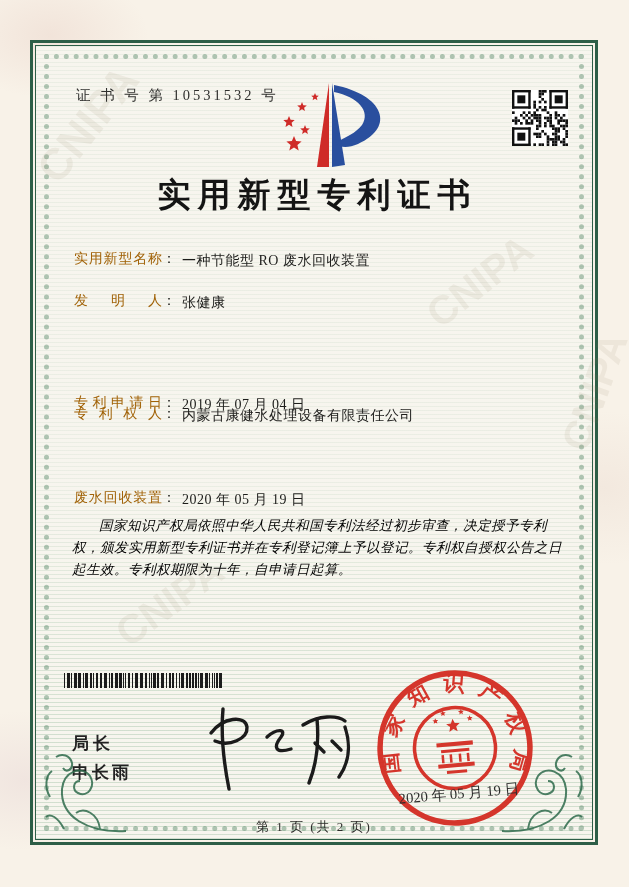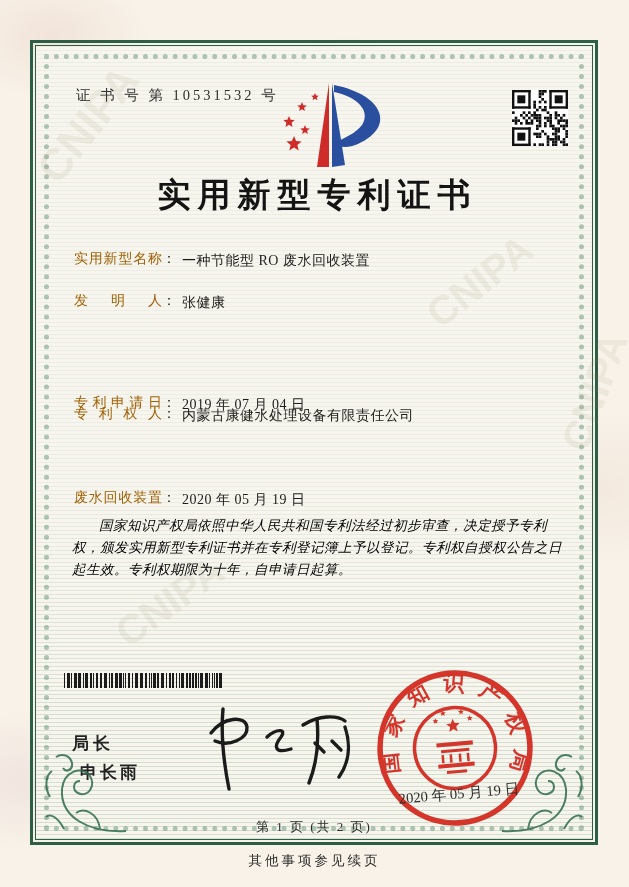--- a/index.html
+++ b/index.html
@@ -28,21 +28,21 @@
   .f-row{position:absolute;left:35px;right:30px;font-size:14px;color:#1d1d1b;}
   .f-label{display:inline-block;width:88px;text-align:justify;text-align-last:justify;vertical-align:top;color:#a16207;}
   .f-colon{vertical-align:top;}
   .f-value{display:inline-block;margin-left:6px;max-width:388px;vertical-align:top;letter-spacing:0.5px;line-height:1.5;}
   .pair2{position:absolute;left:252px;top:0;}
   .paras{position:absolute;left:33px;width:500px;top:466px;font-size:13.5px;line-height:1.62;color:#000000;font-style:italic;letter-spacing:0.5px;}
   .paras p{margin:0;text-indent:2em;}
   .barcode{position:absolute;left:25px;top:624px;height:15px;display:flex;align-items:stretch;}
   .barcode span{display:block;background:#1c1c1c;height:100%;}
   .signer-role{position:absolute;left:33px;top:675px;font-family:"Liberation Sans",sans-serif;font-weight:bold;font-size:17px;letter-spacing:4px;color:#222;margin-top:8px;}
-  .signer-name{position:absolute;left:33px;top:712px;font-family:"Liberation Sans",sans-serif;font-weight:bold;font-size:17px;letter-spacing:3px;color:#222;margin-left:8px;}
+  .signer-name{position:absolute;left:33px;top:712px;font-family:"Liberation Sans",sans-serif;font-weight:bold;font-size:17px;letter-spacing:3px;color:#222;}
   .signature{position:absolute;left:162px;top:648px;}
   .seal{position:absolute;left:335px;top:618px;transform:rotate(-5deg);opacity:0.93;}
   .page-info{position:absolute;left:0;right:0;top:769px;text-align:center;font-size:13px;letter-spacing:2px;color:#2c2c2a;}
   .note{position:absolute;left:0;right:0;top:852px;text-align:center;font-size:13.5px;letter-spacing:3px;color:#2e2e2c;}
   .corner{position:absolute;bottom:4px;opacity:0.85;}
   .corner.bl{left:4px;}
   .corner.br{right:4px;transform:scaleX(-1);}
 </style>
 </head>
 <body>
@@ -345,14 +345,13 @@
           <path d="M86,88 C48,90 20,74 22,46 C24,28 42,22 50,33 C56,43 48,55 38,50 C32,47 33,38 40,38"></path>
           <path d="M60,86 C58,70 44,64 36,70"></path>
           <path d="M24,86 C18,74 10,70 6,74"></path>
           <path d="M10,54 C4,44 6,32 12,28"></path>
           <path d="M16,14 C22,10 30,12 32,20 C33,27 26,30 23,25"></path>
         </g>
       </svg>
     </div>
   </div>
 
-  <div class="note">其他事项参见续页</div>
 </div>
 
 </body></html>

